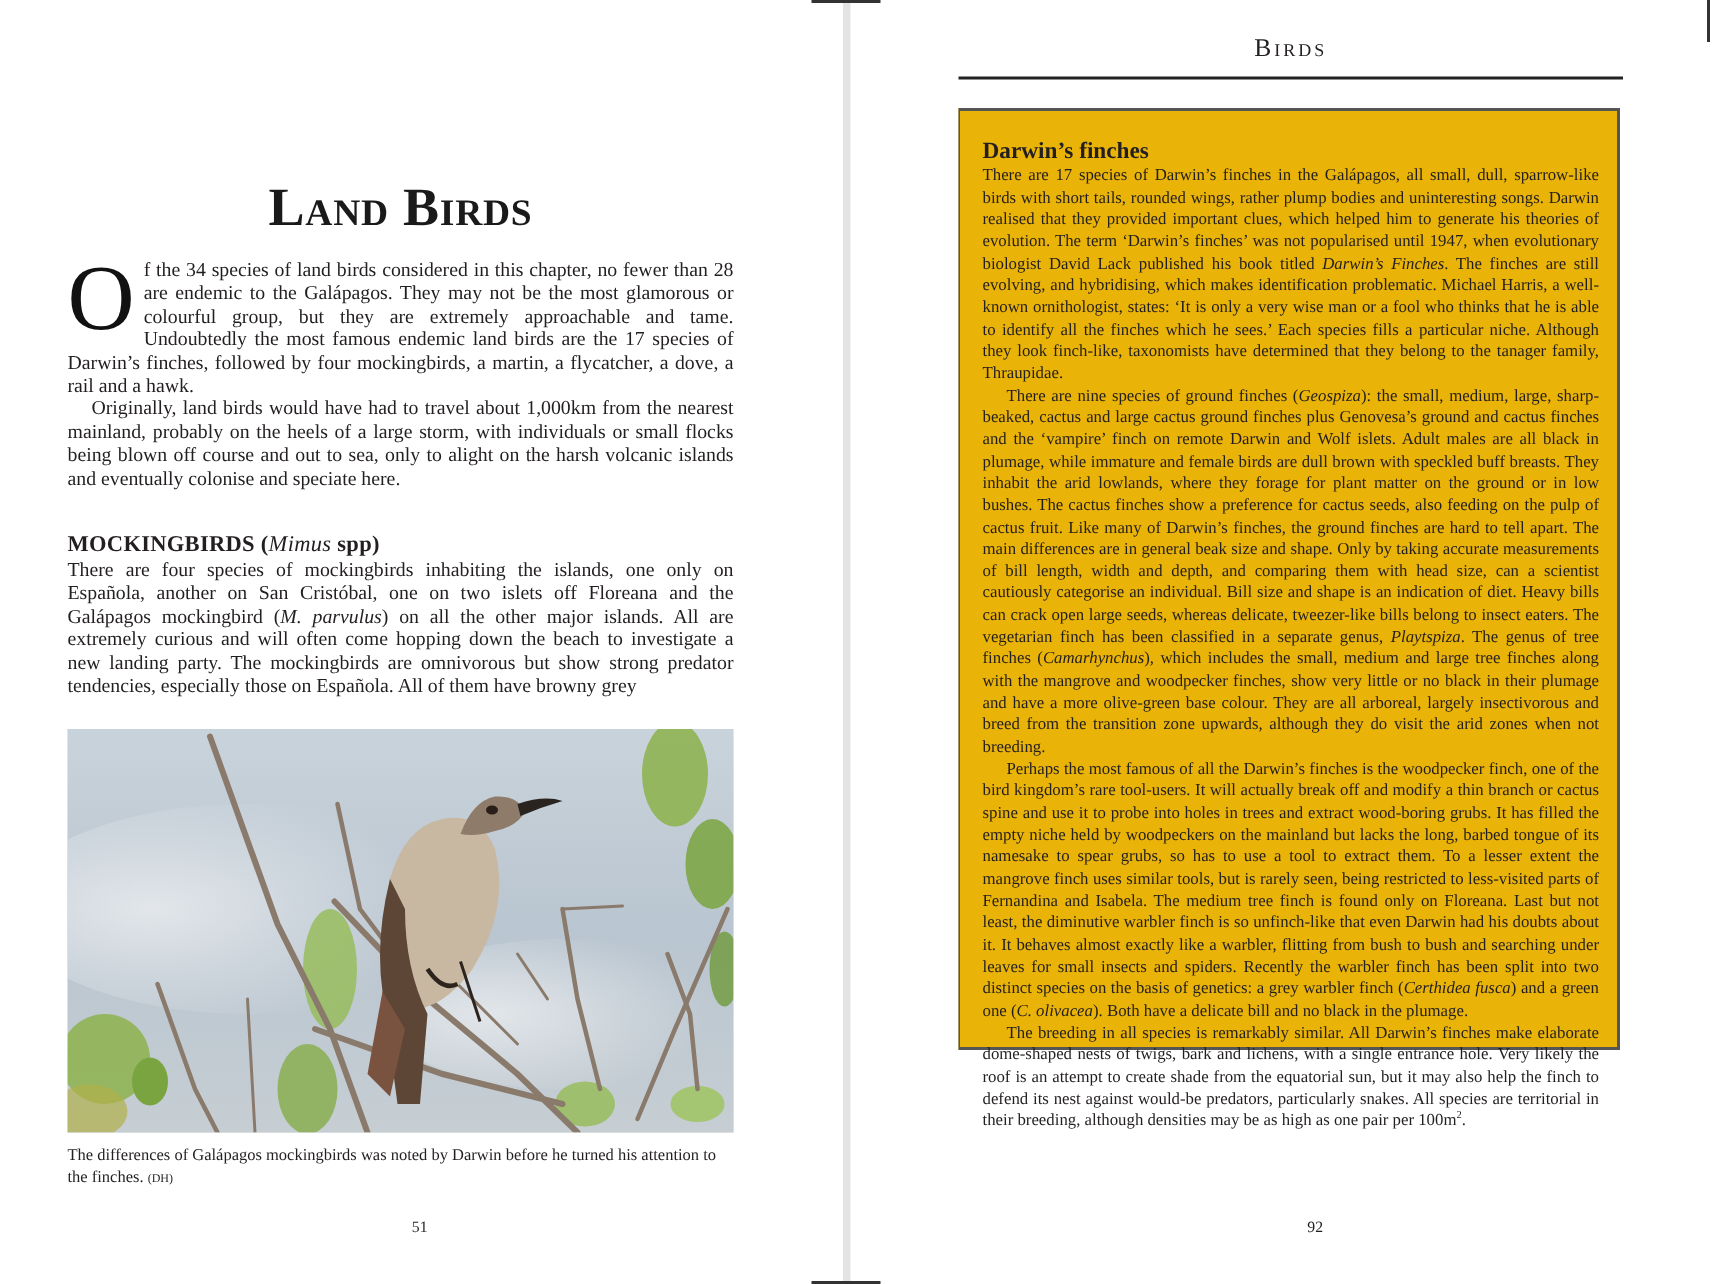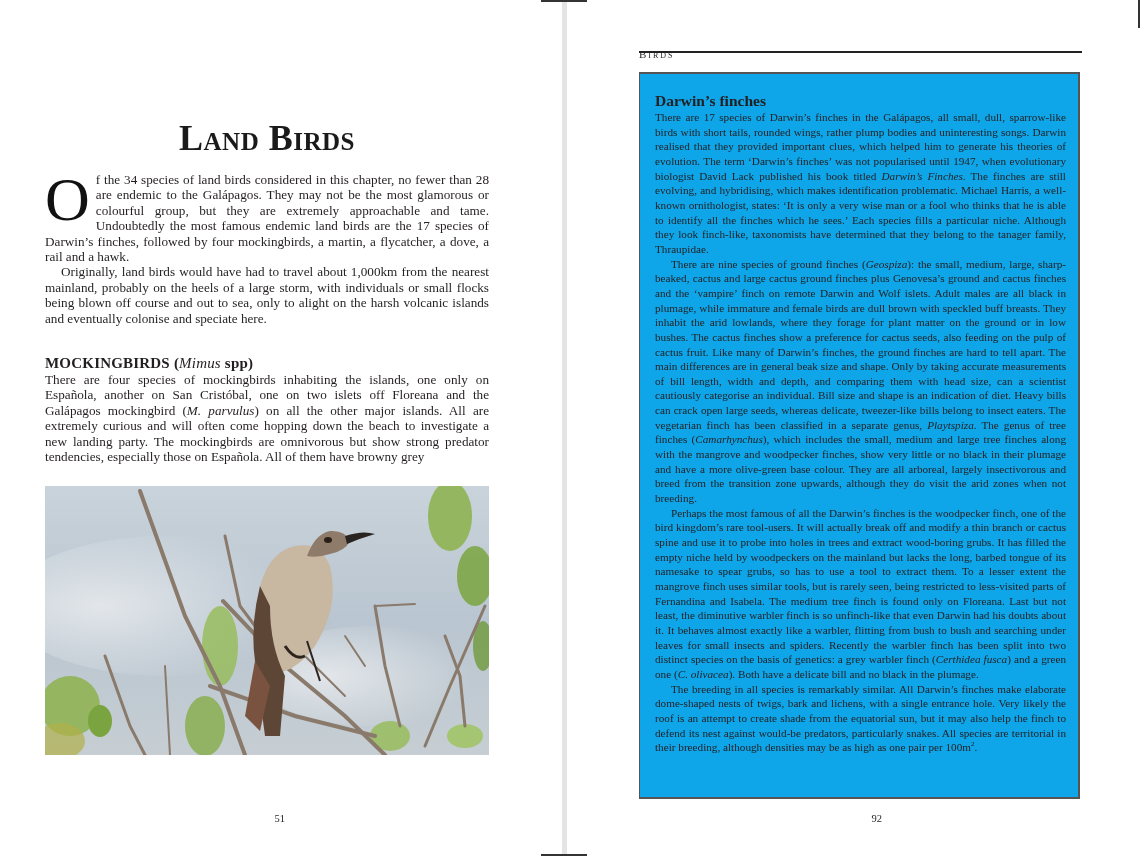--- a/index.html
+++ b/index.html
@@ -45,28 +45,28 @@
   .caption {
     position:absolute; left:45px; top:763px; width:444px;
     font-size:11px; line-height:15px;
   }
   .credit { font-size:8px; }
   .pno { position:absolute; top:813px; font-size:10.5px; width:40px; text-align:right; }
   .pno-left { left:245px; }
   .pno-right { left:842px; }
 
   .running-head {
-    position:absolute; left:639px; width:443px; top:48px; 
-    font-size:11px; letter-spacing:2px; font-variant:small-caps;
+    position:absolute; left:639px; width:443px; top:22px; text-align:center;
+    font-size:17px; letter-spacing:2px; font-variant:small-caps;
   }
   .head-rule { position:absolute; left:639px; top:51px; width:443px; height:1.5px; background:#222; }
 
   .box {
-    position:absolute; left:639px; top:72px; width:441px; height:727px;
-    background:#0ea5e9; border:1px solid #555; border-top-width:2px; border-right-width:2px; border-bottom-width:2px;
+    position:absolute; left:639px; top:72px; width:441px; height:628px;
+    background:#eab308; border:1px solid #555; border-top-width:2px; border-right-width:2px; border-bottom-width:2px;
     box-sizing:border-box;
   }
   .box-inner {
     position:absolute; left:15px; top:18px; width:411px;
     font-size:11.2px; line-height:14.65px; text-align:justify;
   }
   .box-inner h2 { margin:0; font-size:15.5px; line-height:18px; font-weight:bold; }
   .box-inner p { margin:0; }
   .box-inner p + p { text-indent:16px; }
   sup { font-size:7px; line-height:0; }
@@ -138,20 +138,23 @@
         <path d="M210 175 L200 230 L215 245 L225 200 Z" fill="#7a5240"></path>
         <path d="M262 70 Q270 48 285 45 Q300 44 305 55 Q300 65 285 68 Q272 72 262 70 Z" fill="#8e7b6a"></path>
         <ellipse cx="283" cy="54" rx="4" ry="3" fill="#2a1f18"></ellipse>
         <path d="M300 50 Q318 44 330 48 Q316 52 302 58 Z" fill="#2a2420"></path>
         <path d="M240 160 Q250 175 260 170" stroke="#2d241d" stroke-width="3" fill="none"></path>
         <path d="M262 155 L275 195" stroke="#2d241d" stroke-width="2"></path>
       </g>
     </svg>
   </div>
 
+  <div class="caption">
+    <span>The differences of Galápagos mockingbirds was noted by Darwin before he turned his attention to the finches. </span><span class="credit">(DH)</span>
+  </div>
 
   <div class="pno pno-left">51</div>
 </div>
 
 <div class="gutter"></div>
 <div class="tick tick-top"></div>
 <div class="tick tick-bot"></div>
 <div class="edge-r"></div>
 
 <div class="running-head">Birds</div>

